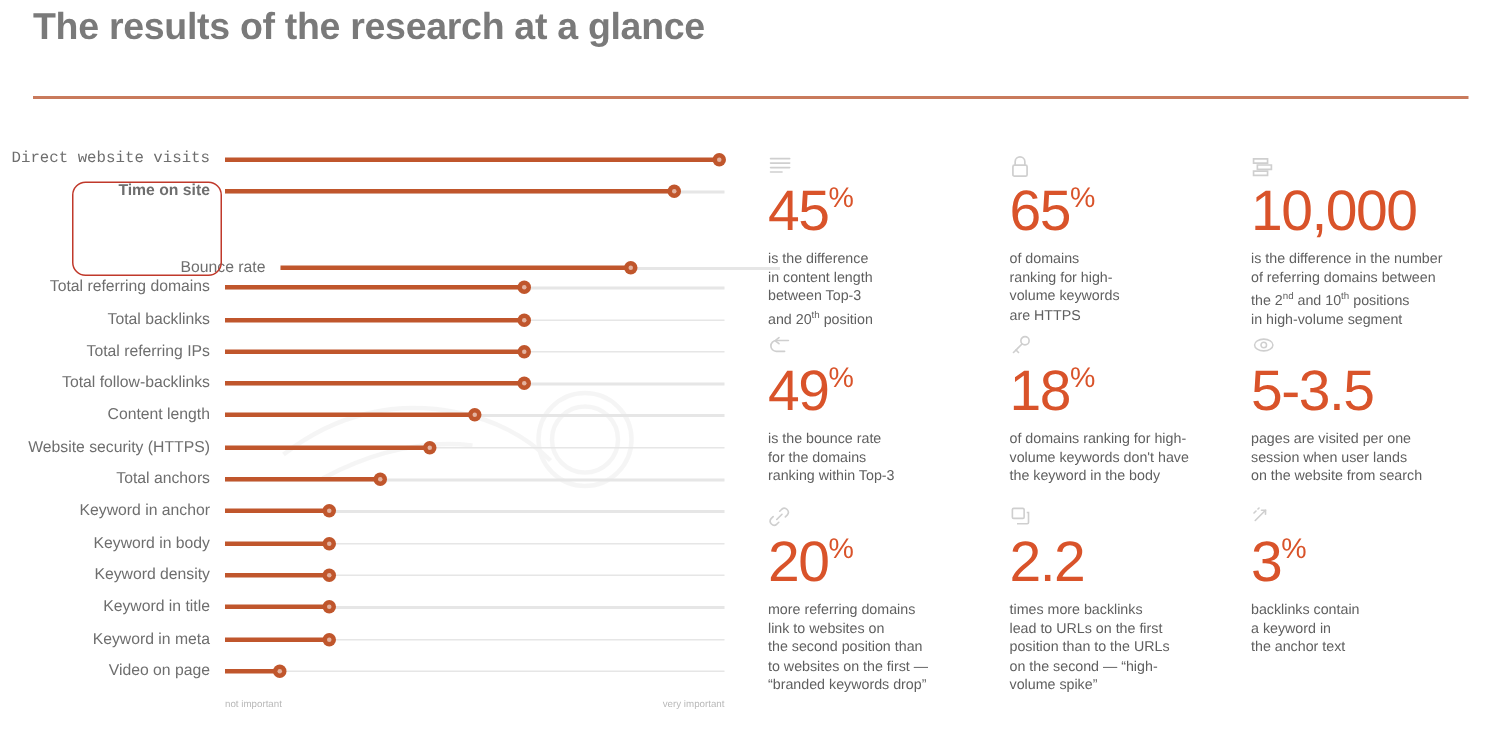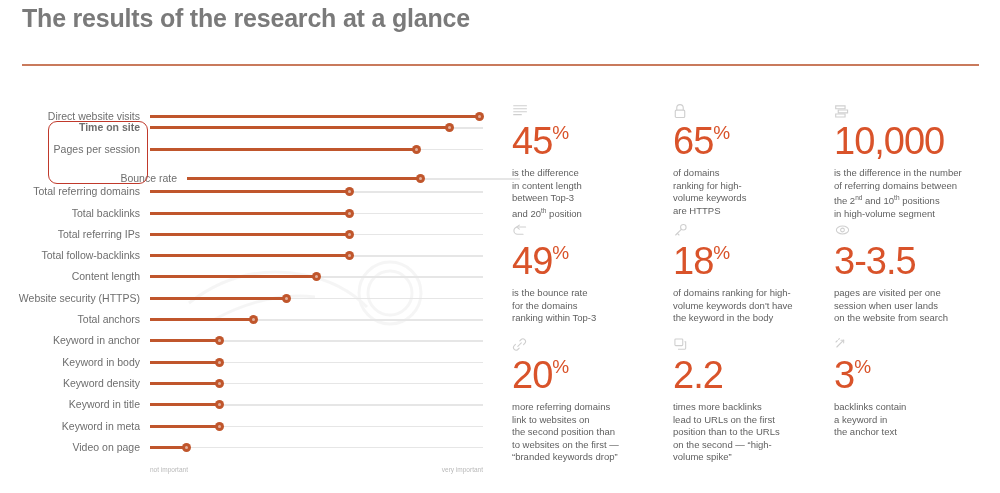--- a/index.html
+++ b/index.html
@@ -159,37 +159,31 @@
 <svg id="watermark" viewBox="0 0 290 95">
   <g fill="none" stroke="#ececec" stroke-width="3">
     <circle cx="205" cy="48" r="31"></circle>
     <circle cx="205" cy="48" r="22"></circle>
     <path d="M4 58 C40 30 80 22 120 30 C150 36 170 50 182 62"></path>
     <path d="M30 74 C60 58 95 48 130 52"></path>
   </g>
 </svg>
 
 <div id="chart">
-    <div class="chart-row" style="top: 10px;">
+    <div class="chart-row" style="top: 0px; font-family: Liberation Mono, monospace;">
       <div class="row-label">Direct website visits</div>
       <div class="row-track"></div>
       <div class="row-bar" style="width:329.67px"></div>
       <div class="row-dot" style="left:479.67px"></div>
     </div>
     <div class="chart-row" style="top: 21.3px; font-weight: bold;">
       <div class="row-label">Time on site</div>
       <div class="row-track"></div>
       <div class="row-bar" style="width:299.7px"></div>
       <div class="row-dot" style="left:449.7px"></div>
-    </div>
-    <div class="chart-row" style="top: 42.6px;">
-      <div class="row-label">Pages per session</div>
-      <div class="row-track"></div>
-      <div class="row-bar" style="width:266.40000000000003px"></div>
-      <div class="row-dot" style="left:416.40000000000003px"></div>
     </div>
     <div class="chart-row" style="top: 72px; margin-left: 37px;">
       <div class="row-label">Bounce rate</div>
       <div class="row-track"></div>
       <div class="row-bar" style="width:233.1px"></div>
       <div class="row-dot" style="left:383.1px"></div>
     </div>
     <div class="chart-row" style="top: 85.2px;">
       <div class="row-label">Total referring domains</div>
       <div class="row-track"></div>
@@ -330,21 +324,21 @@
       <div class="stat-value"><span>18</span><span class="pct">%</span></div>
       <div class="stat-desc">of domains ranking for high-<br>volume keywords don't have<br>the keyword in the body</div>
     </div>
     <div class="stat c2 r1 wide">
       <div class="stat-icon"><svg viewBox="0 0 20 16" width="17" height="14">
           <g fill="none" stroke="currentColor" stroke-width="1.2">
             <ellipse cx="10" cy="8" rx="7.2" ry="4.6"></ellipse>
             <circle cx="10" cy="8" r="2.2"></circle>
           </g>
         </svg></div>
-      <div class="stat-value"><span>3-3.5</span></div>
+      <div class="stat-value"><span>5-3.5</span></div>
       <div class="stat-desc">pages are visited per one<br>session when user lands<br>on the website from search</div>
     </div>
     <div class="stat c0 r2">
       <div class="stat-icon"><svg viewBox="0 0 18 18" width="15" height="15">
           <g fill="none" stroke="currentColor" stroke-width="1.3" stroke-linecap="round">
             <path d="M7 11.2 11.2 7"></path>
             <path d="M9.4 4.6 11 3a3.2 3.2 0 0 1 4.5 4.5l-1.6 1.6"></path>
             <path d="M8.6 13.4 7 15a3.2 3.2 0 0 1-4.5-4.5L4.1 8.9"></path>
           </g>
         </svg></div>

